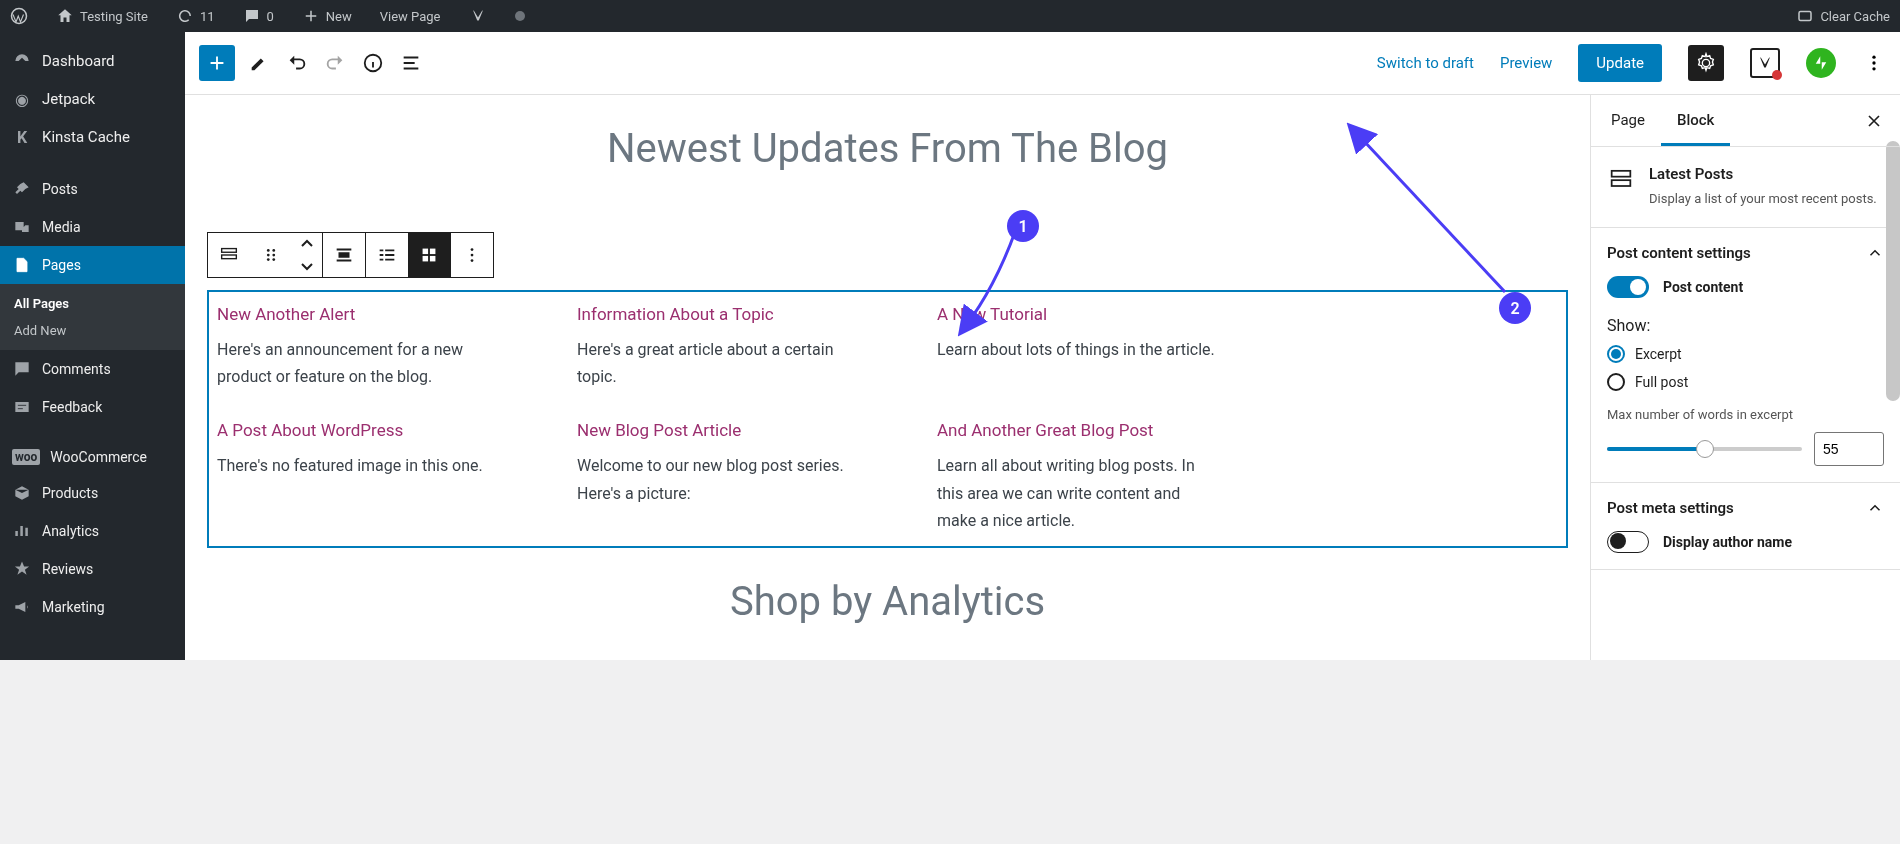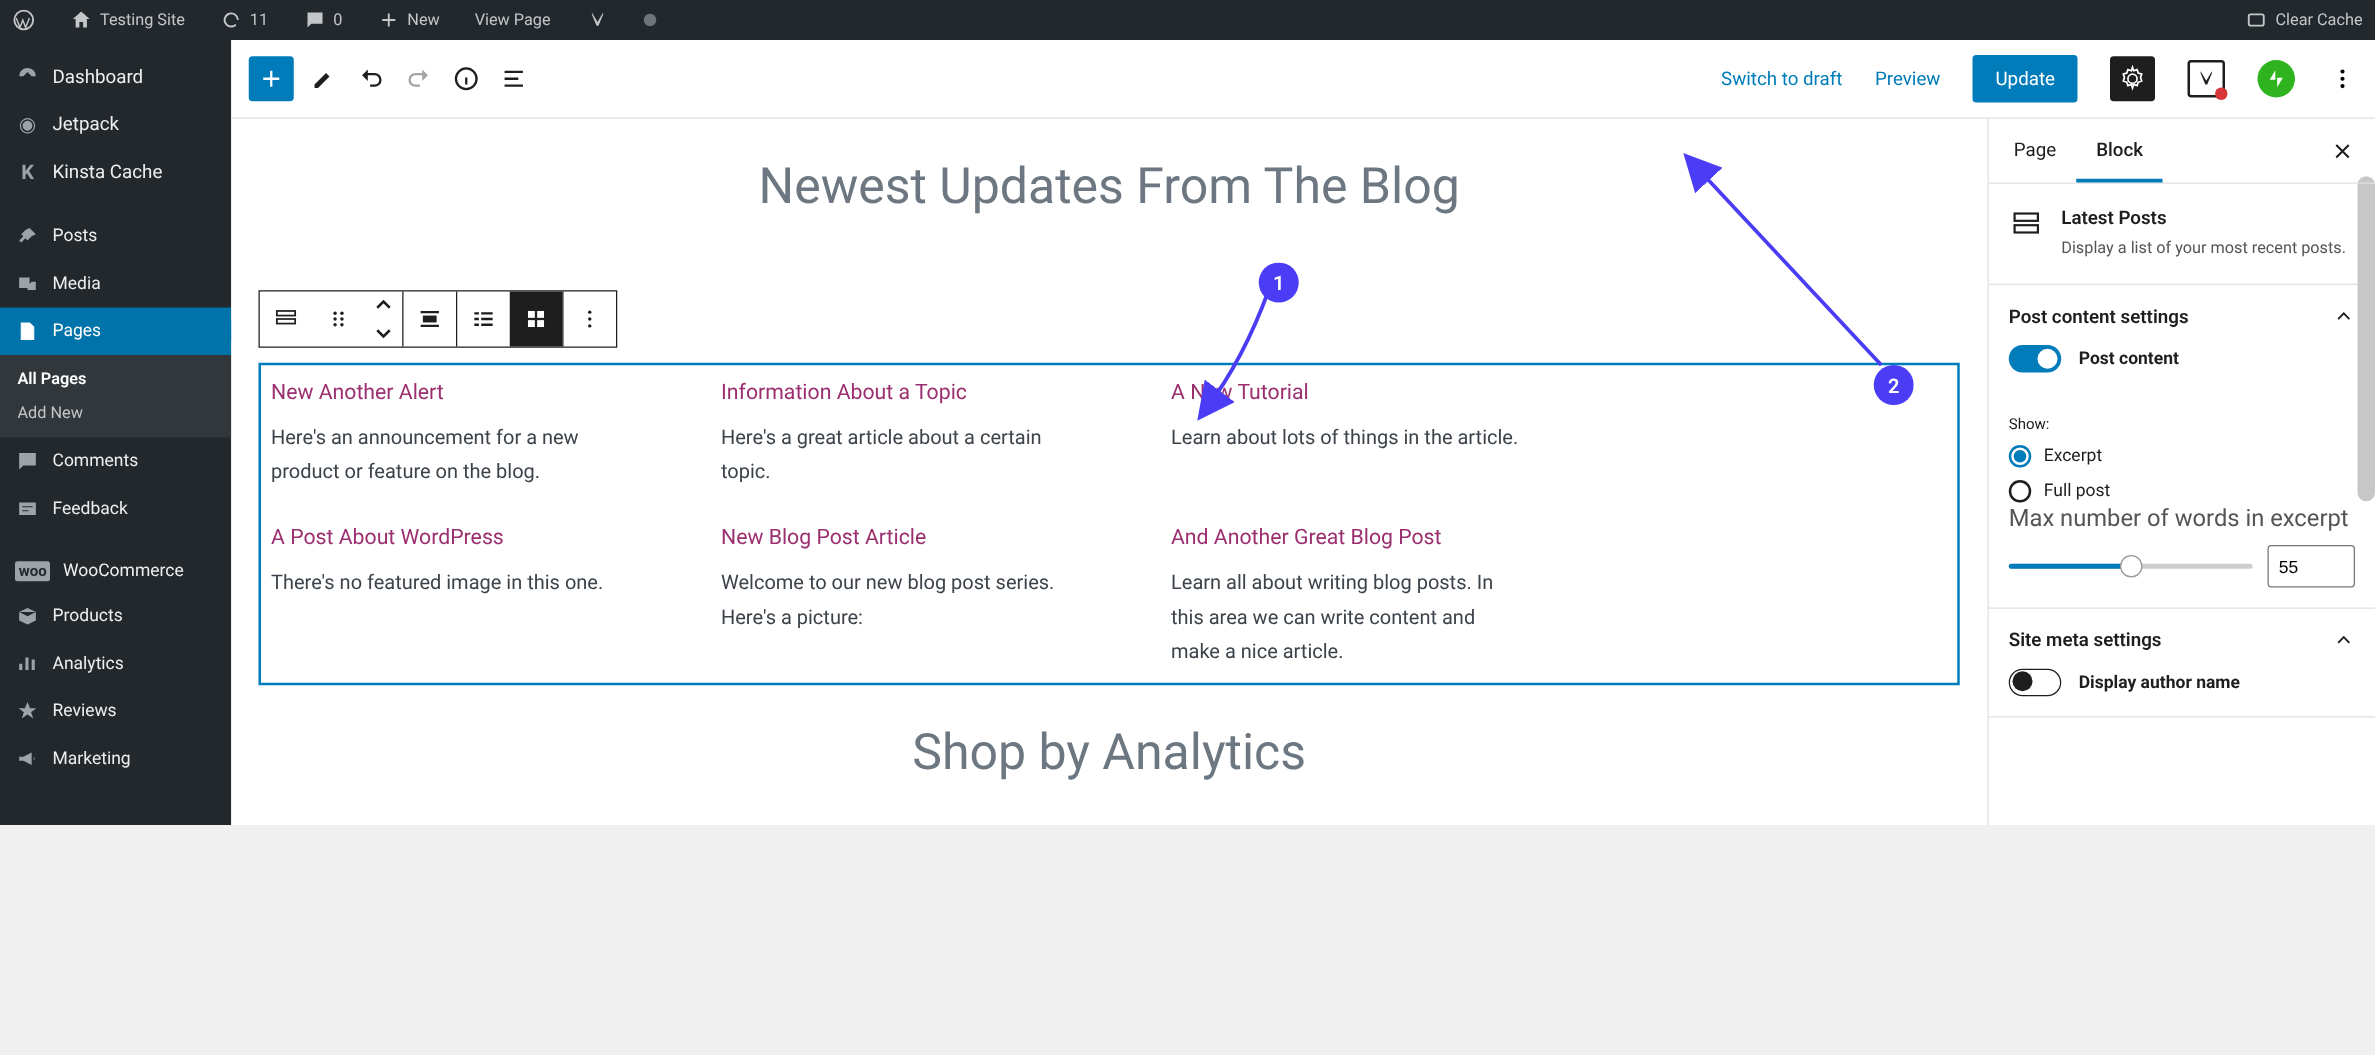--- a/index.html
+++ b/index.html
@@ -85,27 +85,27 @@
 .toggle.on { background: #007cba; }
 .toggle.off { background: #fff; border: 1.5px solid #1e1e1e; }
 .toggle .knob { width: 16px; height: 16px; border-radius: 50%; background: #fff; position: absolute; top: 3px; }
 .toggle.on .knob { right: 3px; }
 .toggle.off .knob { left: 2px; top: 1.5px; background: #1e1e1e; }
 .set-label { font-size: 14px; color: #1e1e1e; font-weight: bold; }
 .radio-row { display: flex; align-items: center; gap: 10px; margin-top: 10px; cursor: pointer; }
 .radio { width: 18px; height: 18px; border: 2px solid #1e1e1e; border-radius: 50%; display: flex; align-items: center; justify-content: center; }
 .radio.sel { border-color: #007cba; }
 .radio.sel::after { content: ""; width: 10px; height: 10px; border-radius: 50%; background: #007cba; }
-.show-label { margin-top: 34px; font-size: 12px; }
+.show-label { margin-top: 18px; font-size: 16px; }
 .slider-row { display: flex; align-items: center; gap: 12px; margin-top: 10px; }
 .slider { flex: 1; height: 4px; background: #ccc; border-radius: 2px; position: relative; cursor: pointer; }
 .slider .fill { position: absolute; left: 0; top: 0; height: 100%; background: #007cba; border-radius: 2px; width: 50%; }
 .slider .handle { position: absolute; top: 50%; transform: translate(-50%, -50%); left: 50%; width: 18px; height: 18px; border-radius: 50%; background: #fff; border: 1px solid #999; }
 .slider-num { width: 70px; height: 34px; border: 1px solid #757575; border-radius: 3px; padding: 0 8px; font-size: 14px; }
-.maxw-label { font-size: 19px; color: #555; margin-top: 1px; }
+.maxw-label { font-size: 13px; color: #555; margin-top: 16px; }
 .scrollhint { position: absolute; right: 0; top: 46px; width: 14px; height: 260px; background: #c7c7c7; border-radius: 7px; }
 </style>
 </head>
 <body>
 
 <div class="adminbar">
   <div class="left">
     <div class="item">
         <svg viewBox="0 0 24 24">
           <circle cx="12" cy="12" r="10" fill="none" stroke="#c3c7ca" stroke-width="2"></circle>
@@ -452,21 +452,21 @@
           <div class="slider-row">
             <div class="slider">
                 <div class="fill"></div>
                 <div class="handle"></div>
               </div>
             <input class="slider-num" value="55" style="">
           </div>
         </div>
         <div class="set-section">
           <div class="set-section-h">
-            <span>Site meta settings</span>
+            <span>Post meta settings</span>
             <svg width="18" height="18" viewBox="0 0 24 24">
                 <path d="M6 15l6-6 6 6" fill="none" stroke="#1e1e1e" stroke-width="2"></path>
               </svg>
           </div>
           <div class="toggle-row">
             <div class="toggle off">
                 <div class="knob"></div>
               </div>
             <span class="set-label">Display author name</span>
           </div>

